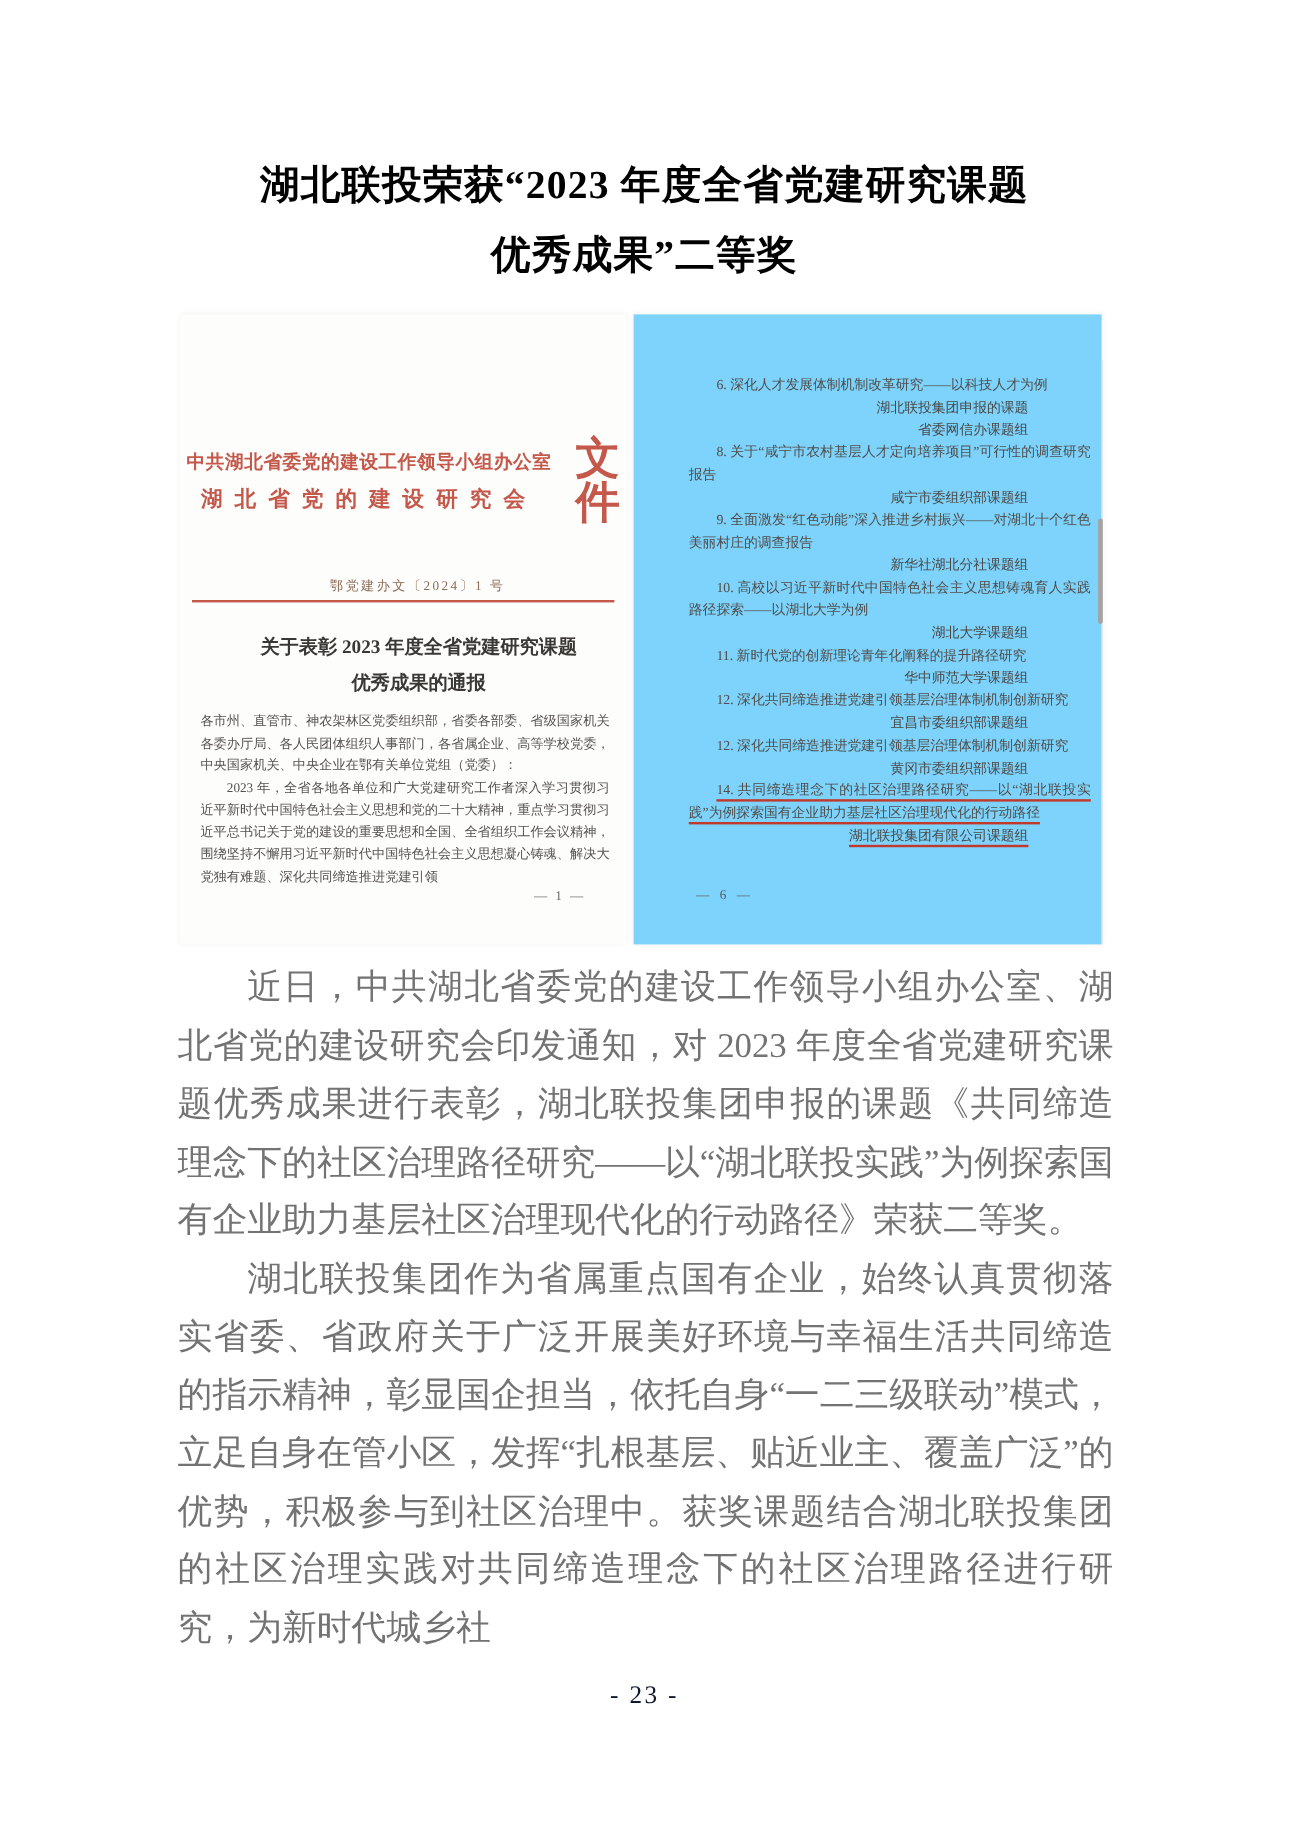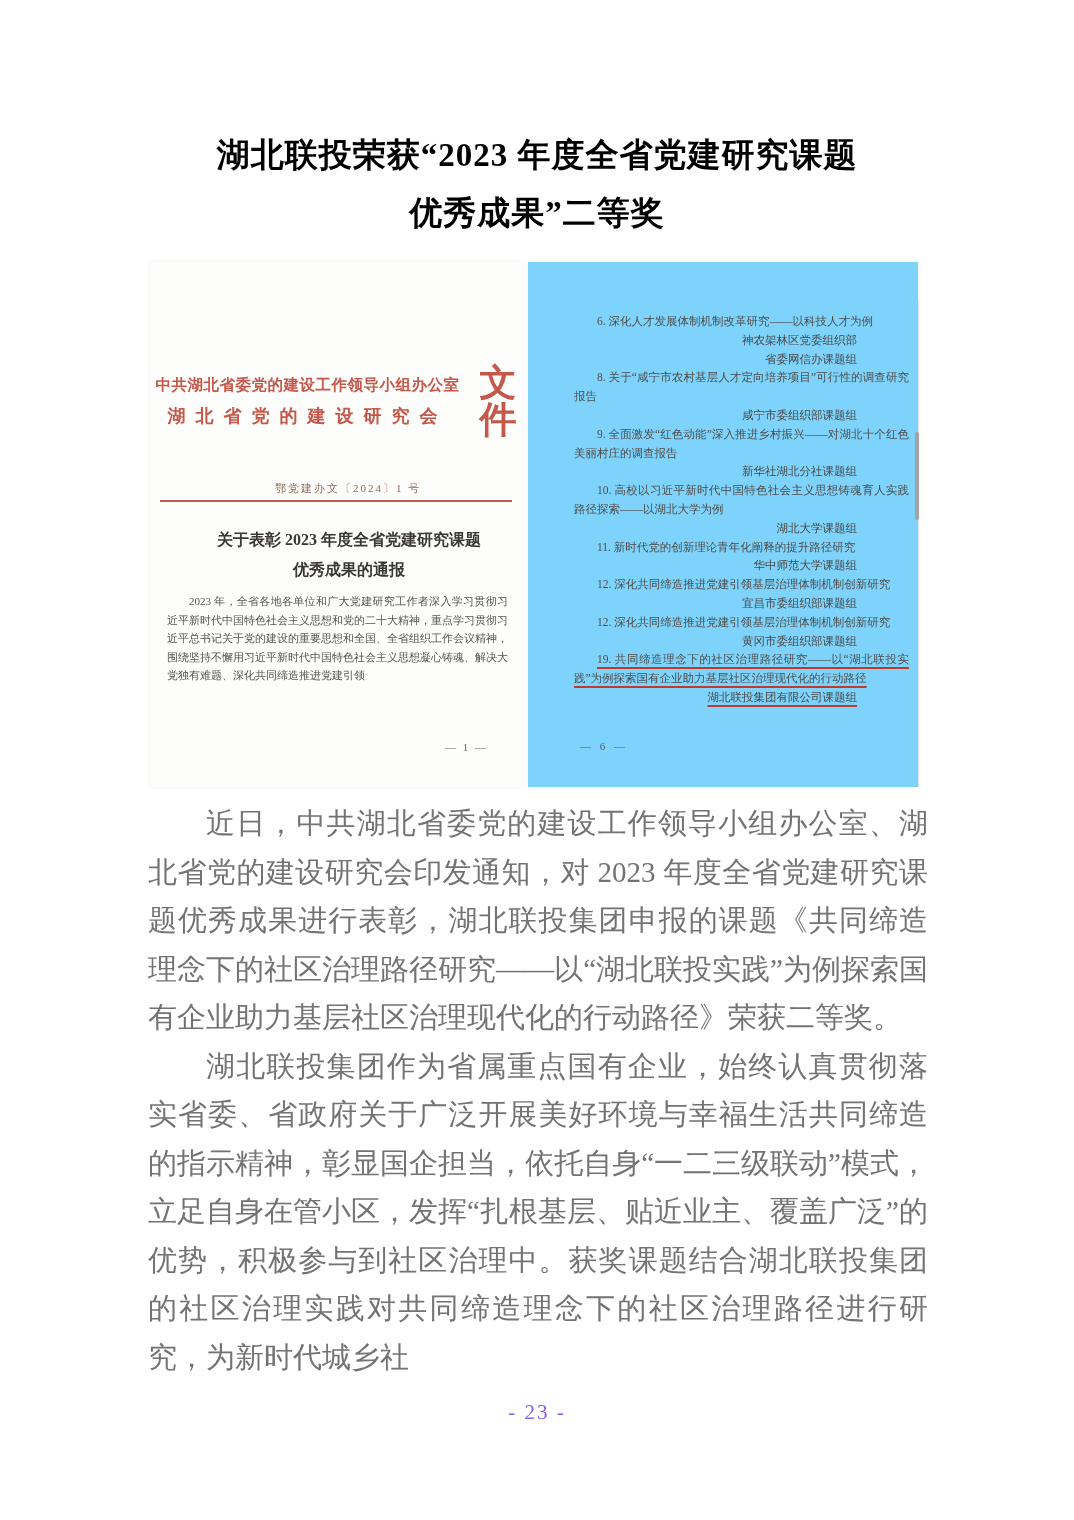--- a/index.html
+++ b/index.html
@@ -49,21 +49,21 @@
   .scan-scroll-thumb{position:absolute;left:765px;top:170px;width:4px;height:88px;
     background:#a3a3a3;border-radius:2px;}
   
   .article{
     position:absolute;left:148px;top:799px;width:780px;
     font-size:29px;line-height:48.5px;color:#737373;text-align:justify;
   }
   .article p{margin:0;text-indent:2em;}
   
   .footer{position:absolute;top:1400px;left:0;width:100%;text-align:center;
-    font-size:21px;color:#8b5cf6;letter-spacing:2px;}
+    font-size:21px;color:#0f172a;letter-spacing:2px;}
 </style>
 </head>
 <body>
 
 <div class="doc-title">
   <div>湖北联投荣获“2023 年度全省党建研究课题</div>
   <div>优秀成果”二等奖</div>
 </div>
 
 <div class="scan">
@@ -76,43 +76,44 @@
       </div>
       <div class="lp-mark">文件</div>
     </div>
     <div class="lp-docnum">鄂党建办文〔2024〕1 号</div>
     <div class="lp-redline"></div>
     <div class="lp-title">
       <div>关于表彰 2023 年度全省党建研究课题</div>
       <div>优秀成果的通报</div>
     </div>
     <div class="lp-body">
+      <p>各市州、直管市、神农架林区党委组织部，省委各部委、省级国家机关各委办厅局、各人民团体组织人事部门，各省属企业、高等学校党委，中央国家机关、中央企业在鄂有关单位党组（党委）：</p>
       <p class="indent">2023 年，全省各地各单位和广大党建研究工作者深入学习贯彻习近平新时代中国特色社会主义思想和党的二十大精神，重点学习贯彻习近平总书记关于党的建设的重要思想和全国、全省组织工作会议精神，围绕坚持不懈用习近平新时代中国特色社会主义思想凝心铸魂、解决大党独有难题、深化共同缔造推进党建引领</p>
     </div>
     <div class="lp-pagenum">— 1 —</div>
   </div>
 
   <div class="scan-page scan-right">
     <div class="rp-items">
       <p class="rp-item-title">6. 深化人才发展体制机制改革研究——以科技人才为例</p>
-      <p class="rp-item-group">神农架林区党委组织部</p>
+      <p class="rp-item-group">湖北联投集团申报的课题</p>
       <p class="rp-item-group">省委网信办课题组</p>
       <p class="rp-item-title">8. 关于“咸宁市农村基层人才定向培养项目”可行性的调查研究报告</p>
       <p class="rp-item-group">咸宁市委组织部课题组</p>
       <p class="rp-item-title">9. 全面激发“红色动能”深入推进乡村振兴——对湖北十个红色美丽村庄的调查报告</p>
       <p class="rp-item-group">新华社湖北分社课题组</p>
       <p class="rp-item-title">10. 高校以习近平新时代中国特色社会主义思想铸魂育人实践路径探索——以湖北大学为例</p>
       <p class="rp-item-group">湖北大学课题组</p>
       <p class="rp-item-title">11. 新时代党的创新理论青年化阐释的提升路径研究</p>
       <p class="rp-item-group">华中师范大学课题组</p>
       <p class="rp-item-title">12. 深化共同缔造推进党建引领基层治理体制机制创新研究</p>
       <p class="rp-item-group">宜昌市委组织部课题组</p>
       <p class="rp-item-title">12. 深化共同缔造推进党建引领基层治理体制机制创新研究</p>
       <p class="rp-item-group">黄冈市委组织部课题组</p>
-      <p class="rp-item-title"><span class="rp-hl">19. 共同缔造理念下的社区治理路径研究——以“湖北联投实践”为例探索国有企业助力基层社区治理现代化的行动路径</span></p>
+      <p class="rp-item-title"><span class="rp-hl">14. 共同缔造理念下的社区治理路径研究——以“湖北联投实践”为例探索国有企业助力基层社区治理现代化的行动路径</span></p>
       <p class="rp-item-group"><span class="rp-hl">湖北联投集团有限公司课题组</span></p>
     </div>
     <div class="rp-pagenum">— 6 —</div>
   </div>
 
   <div class="scan-scroll-track"></div>
   <div class="scan-scroll-thumb"></div>
 </div>
 
 <div class="article">

